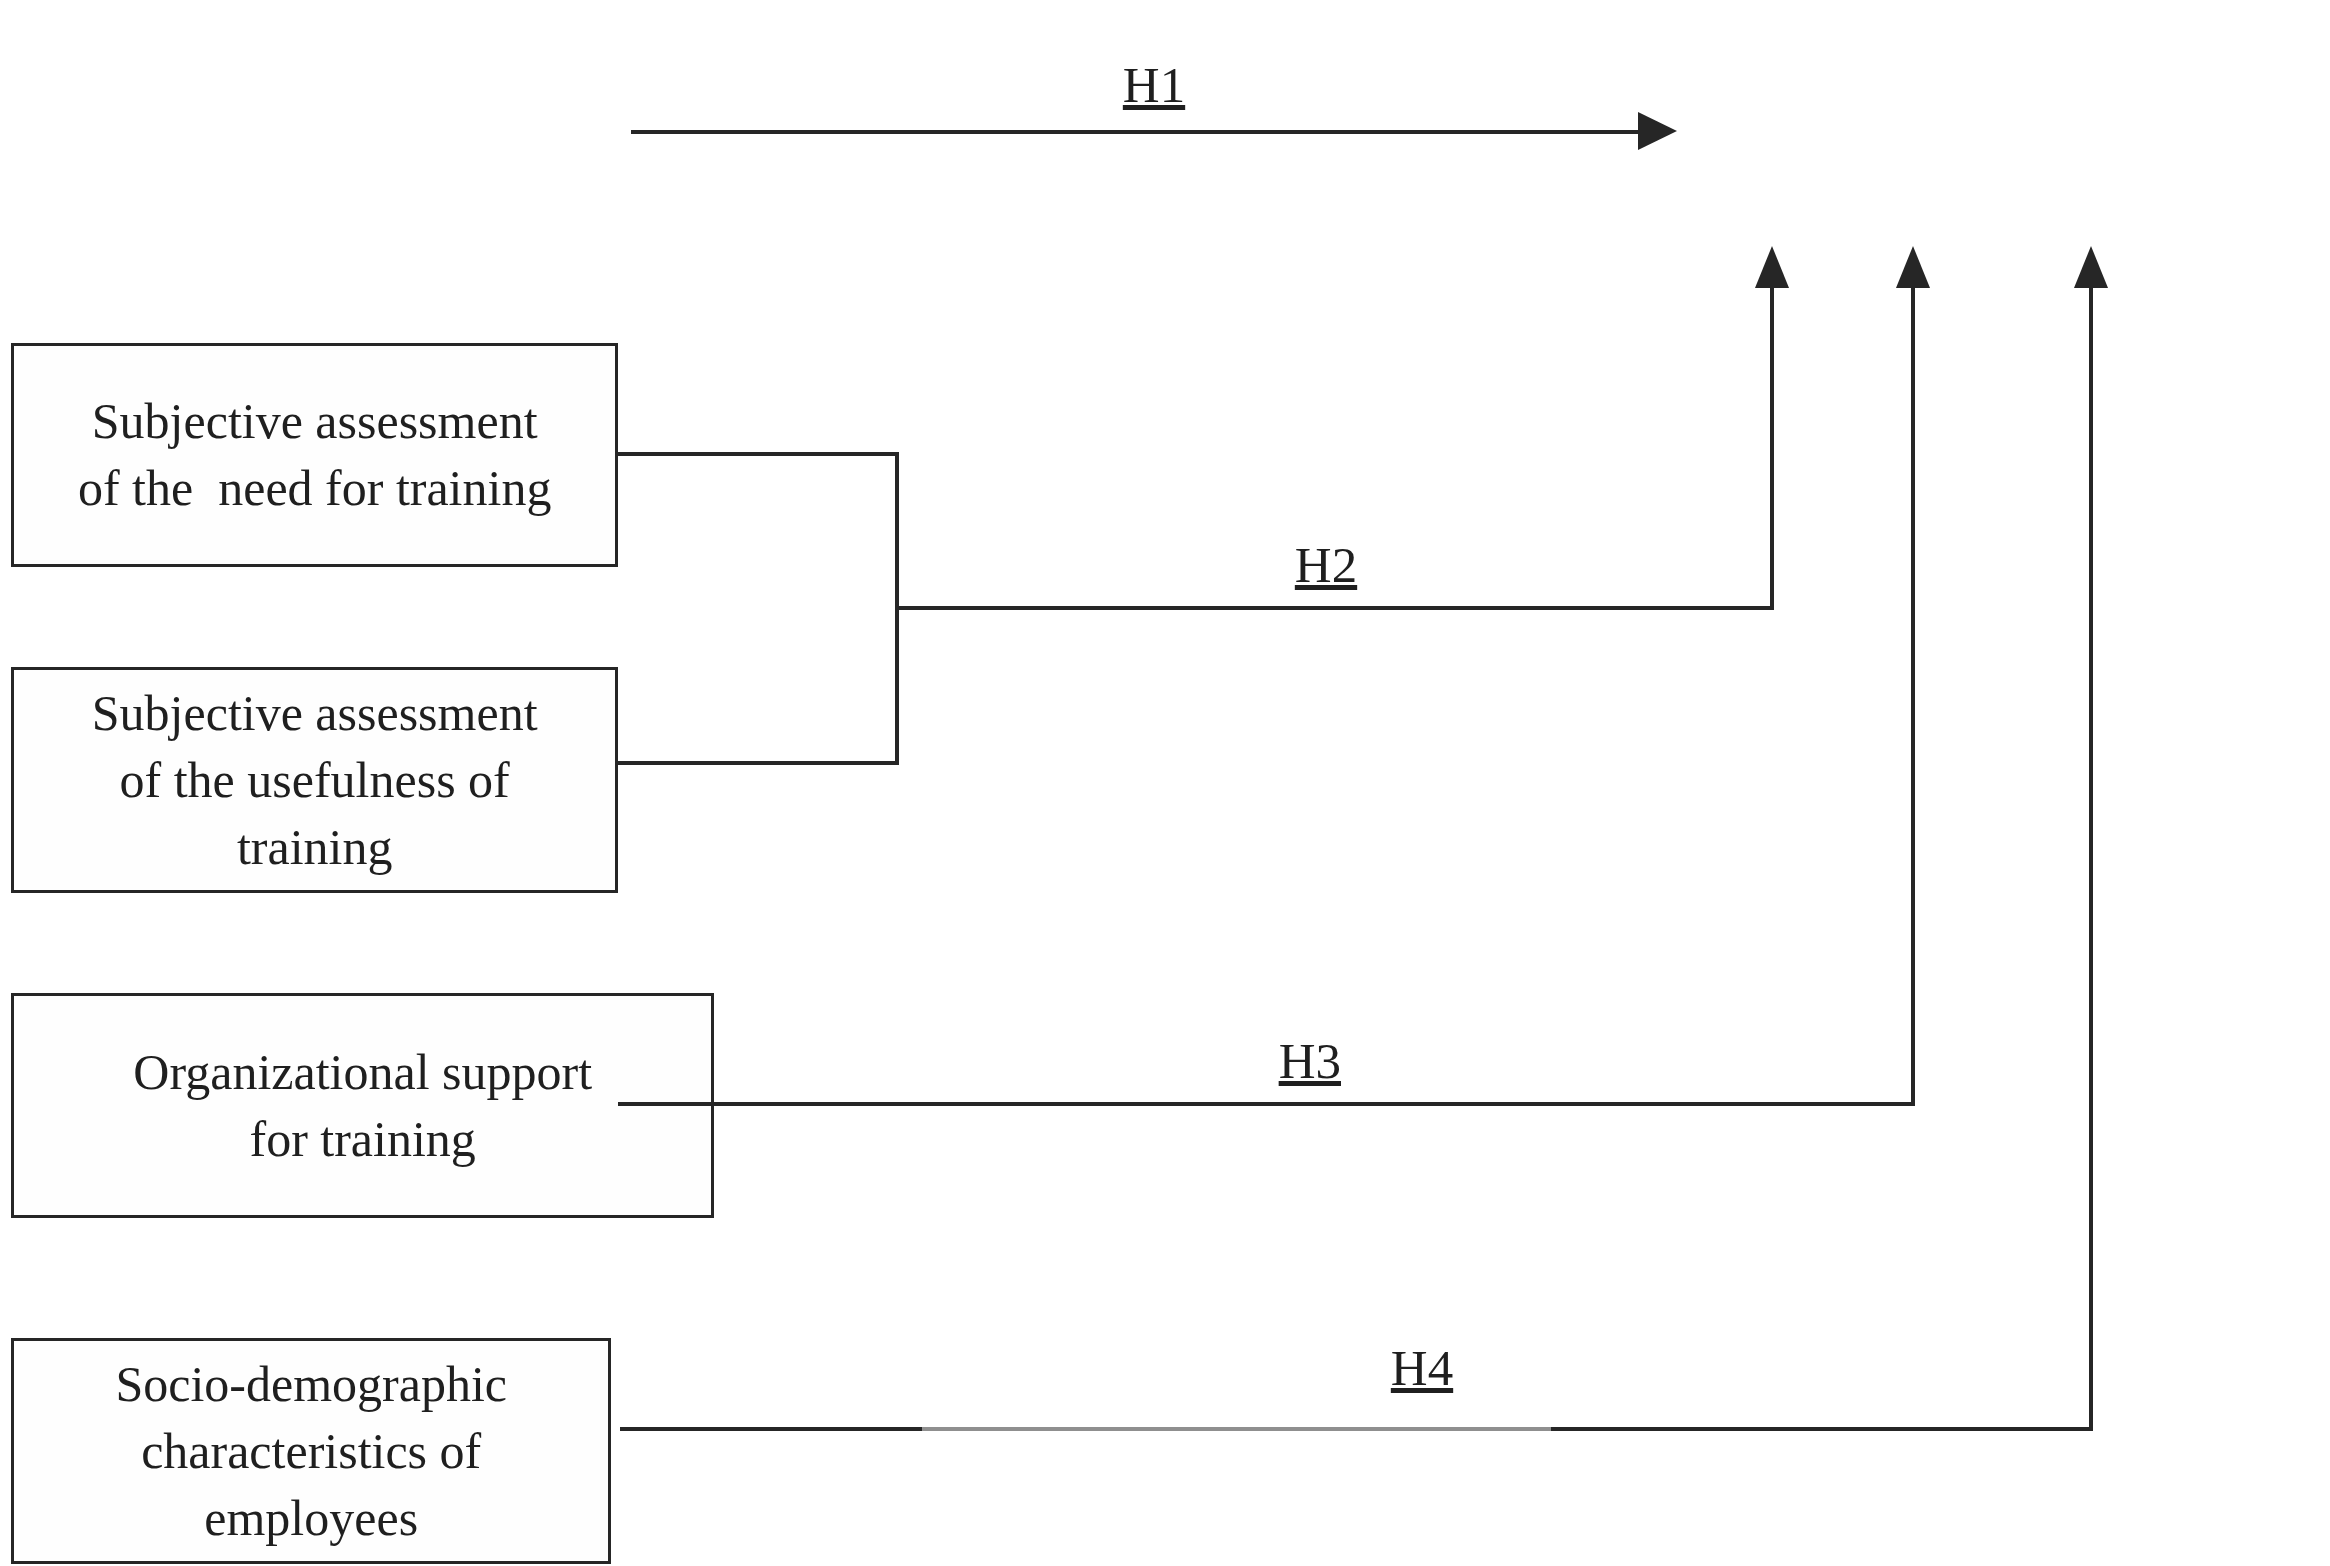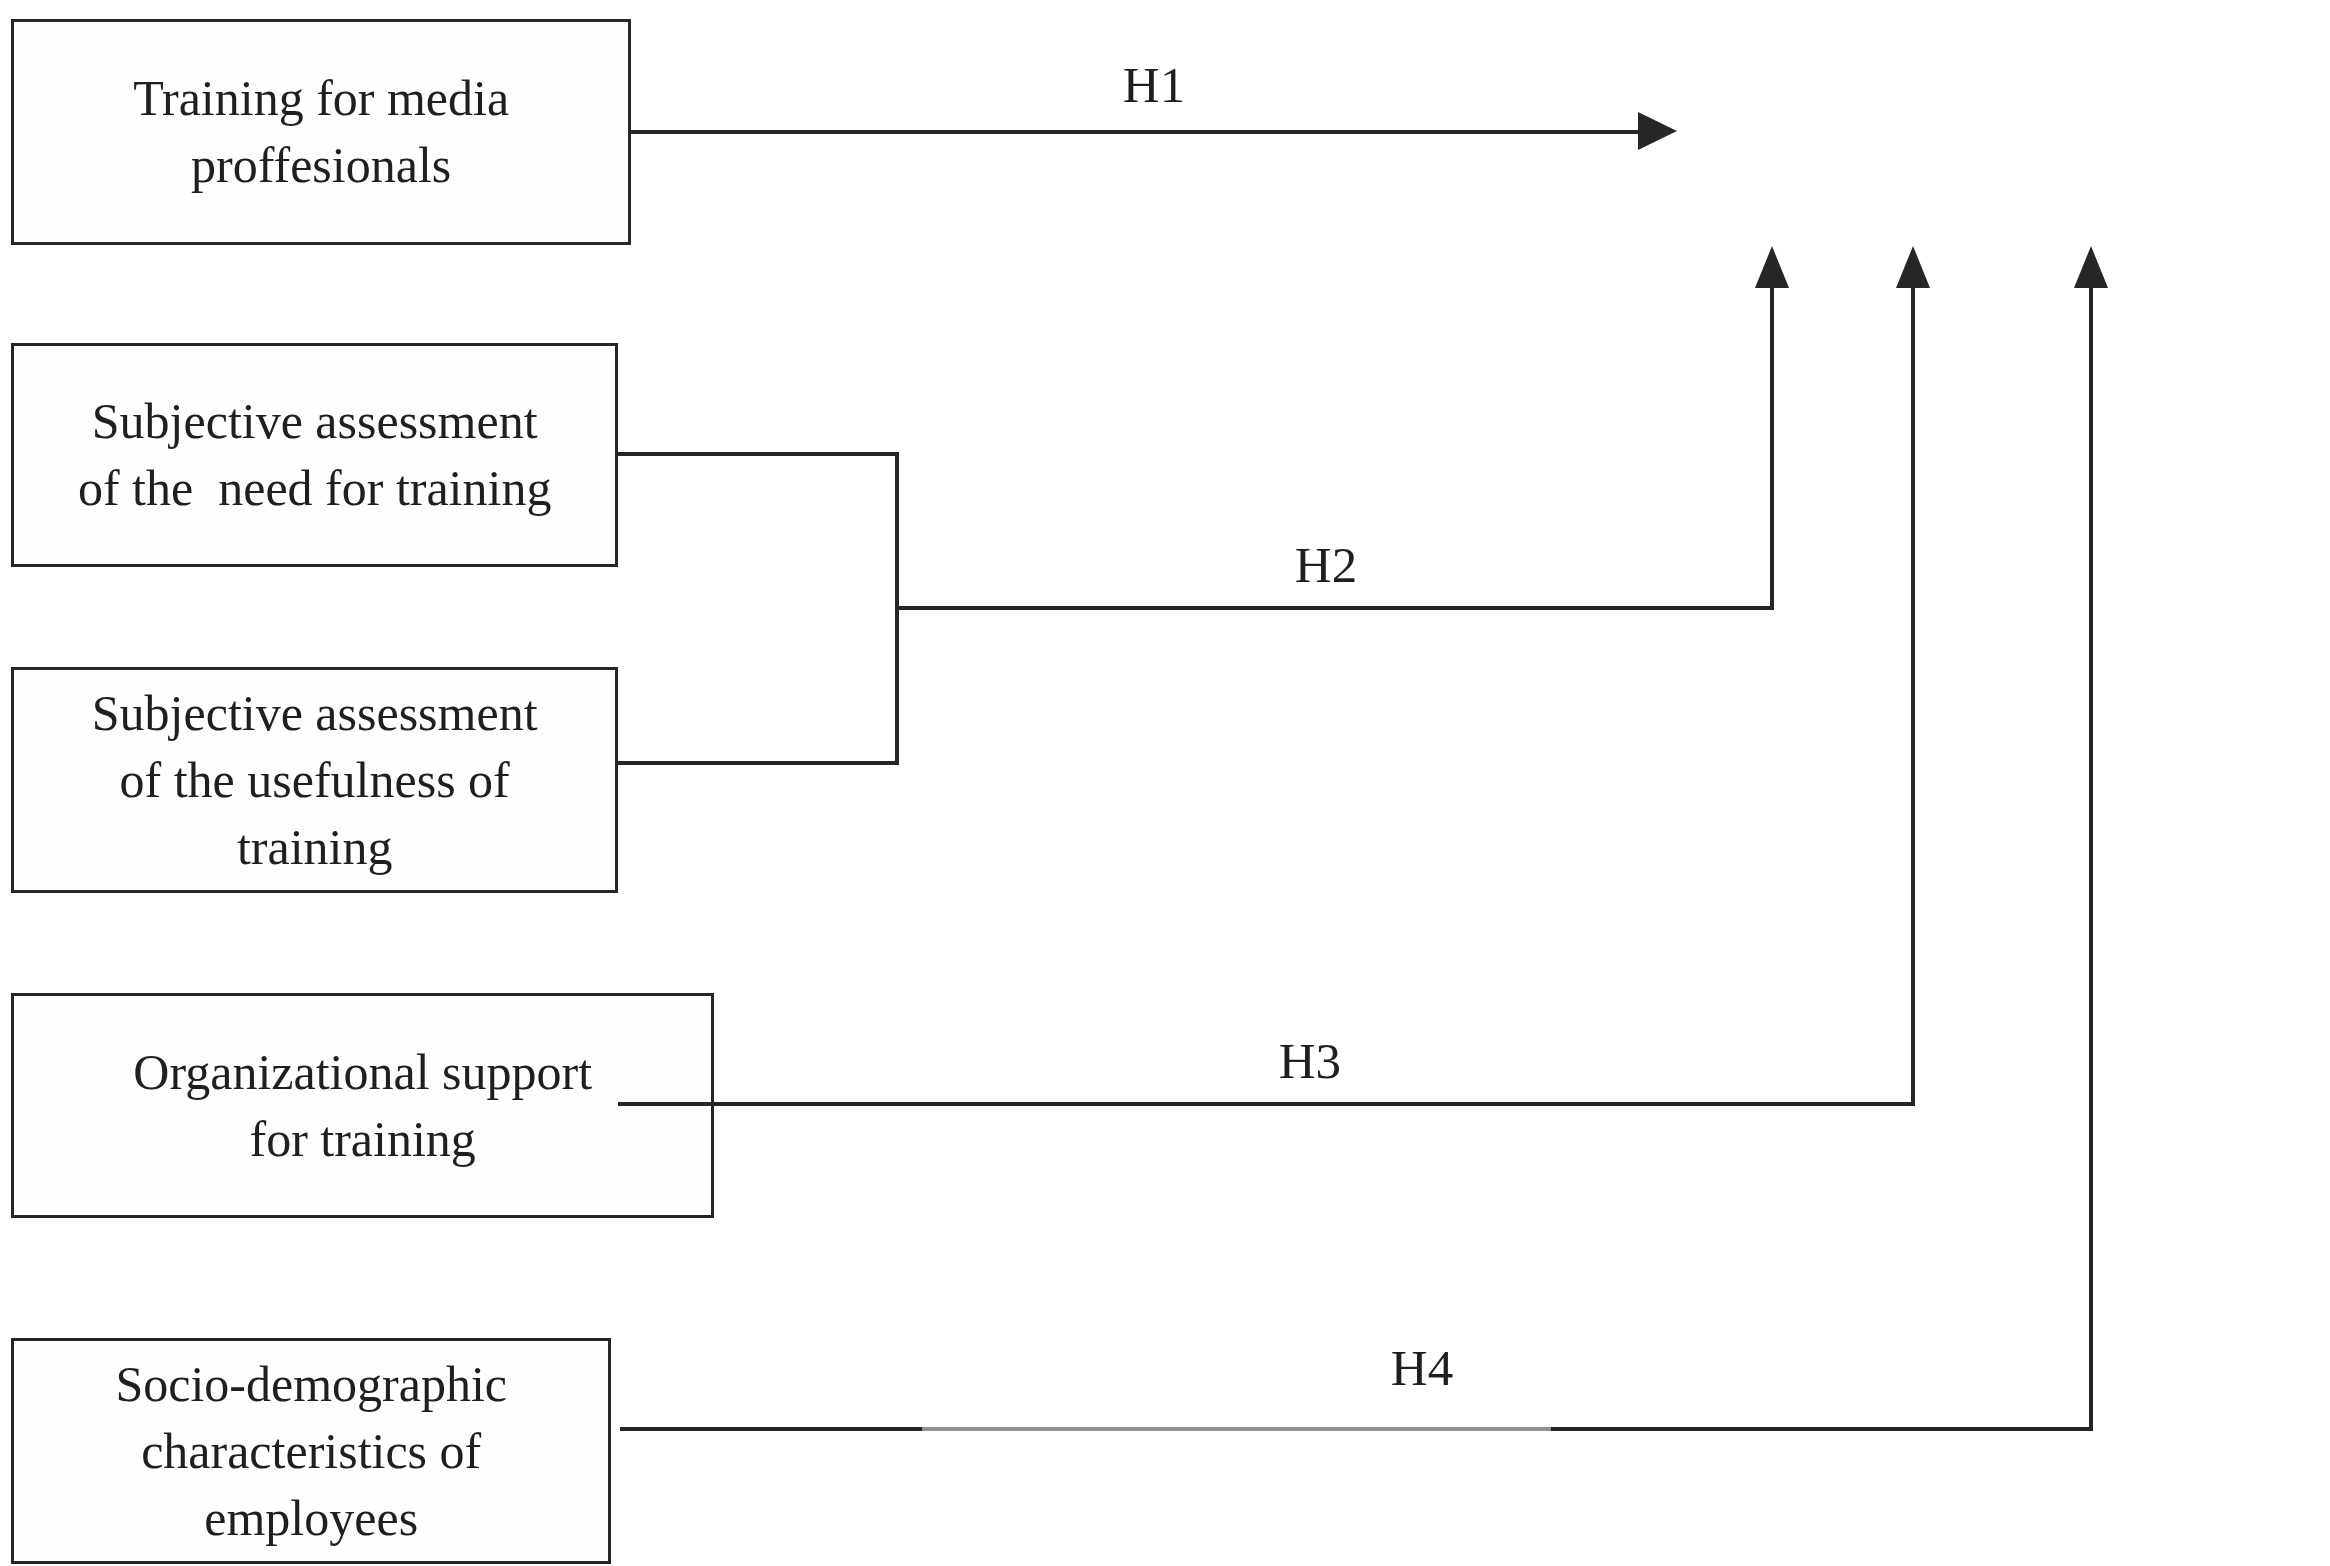--- a/index.html
+++ b/index.html
@@ -68,20 +68,21 @@
     border-bottom: 19.5px solid transparent;
     border-left: 39px solid #262626;
   }
   .h-label {
     position: absolute;
     width: 150px;
     text-align: center;
     font-size: 51px;
     line-height: 51px;
     color: #1f1f1f;
+    text-decoration: underline;
   }
 
   
   #box-training      { left: 11.2px;   top: 19px;   width: 620px; height: 226px; }
   #box-need          { left: 11.2px;   top: 343px;  width: 607px; height: 224px; }
   #box-usefulness    { left: 11.2px;   top: 667px;  width: 607px; height: 226px; }
   #box-org-support   { left: 11.2px;   top: 993px; width: 703px; height: 225px; }
   #box-socio-demo    { left: 11.2px;   top: 1318px; width: 600px; height: 226px; margin-top: 20px; }
   #box-career-growth { left: 1676px; top: 19px;   width: 639px; height: 226px; }
 
@@ -110,24 +111,20 @@
   #h4-line-faded    { left: 922px; top: 1427px; width: 629px; }
   #h4-riser         { left: 2089px; top: 286px;  height: 1144px; }
   #h4-arrowhead     { left: 2074px; top: 246px; }
   #h4-label         { left: 1347px; top: 1343px; }
 </style>
 </head>
 <body>
 
 <div id="diagram">
 
-  <div class="box" id="box-training">
-    <span class="box-label">Training for media
-proffesionals</span>
-  </div>
 
   <div class="box" id="box-need">
     <span class="box-label">Subjective assessment
 of the&nbsp; need for training</span>
   </div>
 
   <div class="box" id="box-usefulness">
     <span class="box-label">Subjective assessment
 of the usefulness of
 training</span>

